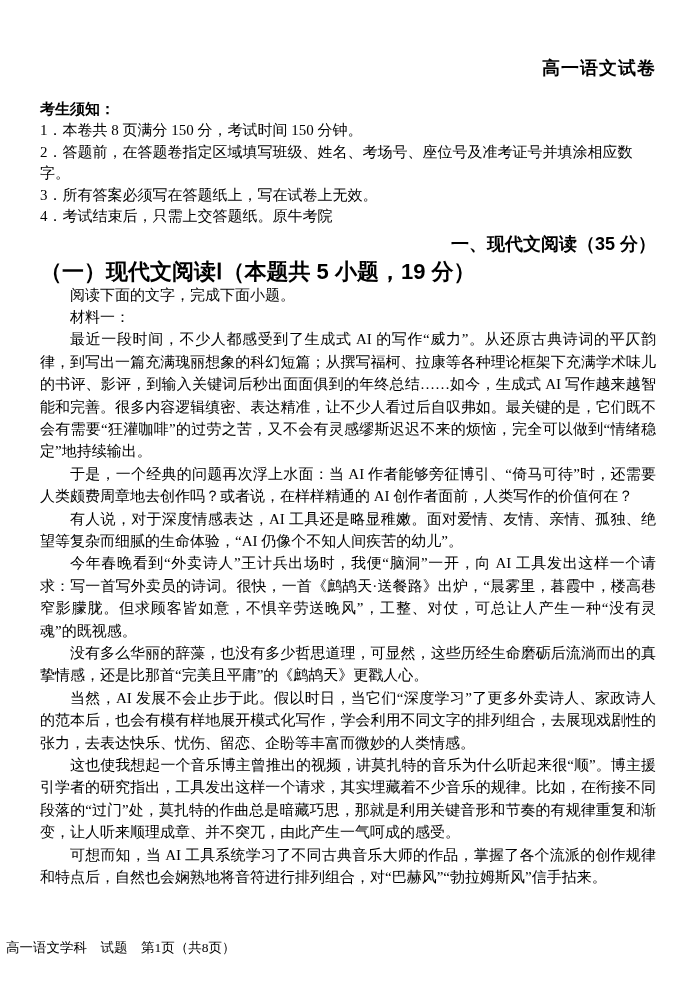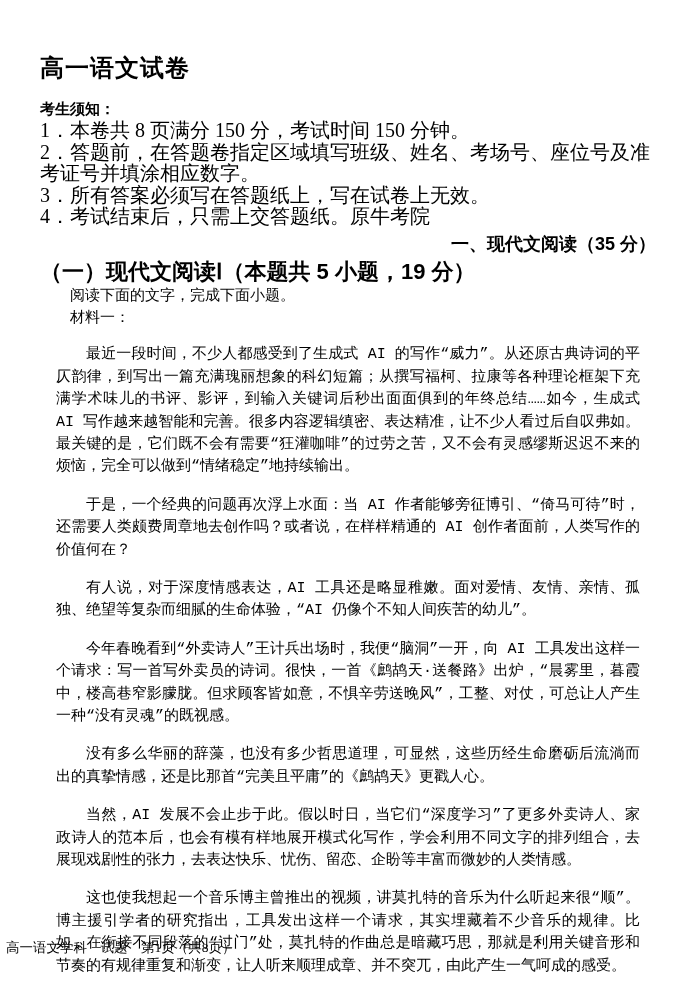--- a/index.html
+++ b/index.html
@@ -16,33 +16,33 @@
     overflow: hidden;
     font-family: "Liberation Serif", serif;
   }
   .inner {
     padding: 50px 40px 0 40px;
   }
   .title {
     margin: 0 0 12px 0;
     font-family: "Liberation Sans", sans-serif;
     font-weight: bold;
-    font-size: 24px;
+    font-size: 18px;
     line-height: 36px;
-    text-align: left;
+    text-align: right;
     letter-spacing: 1px;
   }
   .notice-heading {
     font-family: "Liberation Sans", sans-serif;
     font-weight: bold;
     font-size: 15px;
     line-height: 22px;
   }
   .notice-item {
-    font-size: 20px;
+    font-size: 15px;
     line-height: 21.5px;
   }
   .section-heading {
     margin: 4px 0 0 0;
     font-family: "Liberation Sans", sans-serif;
     font-weight: bold;
     font-size: 18px;
     line-height: 24px;
     text-align: right;
   }
@@ -53,26 +53,25 @@
     font-size: 22px;
     line-height: 24px;
   }
   .plain-line {
     margin: 0;
     font-size: 15px;
     line-height: 22.4px;
     text-indent: 2em;
   }
   .body-para {
-    margin: 16px;
+    margin: 0;
     font-size: 15px;
     line-height: 22.4px;
     text-indent: 2em;
     text-align: justify;
-    font-family: Liberation Mono, monospace;
   }
   .footer {
     position: absolute;
     left: 0;
     right: 0;
     bottom: 26px;
     text-align: left;
     font-size: 13.5px;
     line-height: 18px;
     margin-left: 6px;

